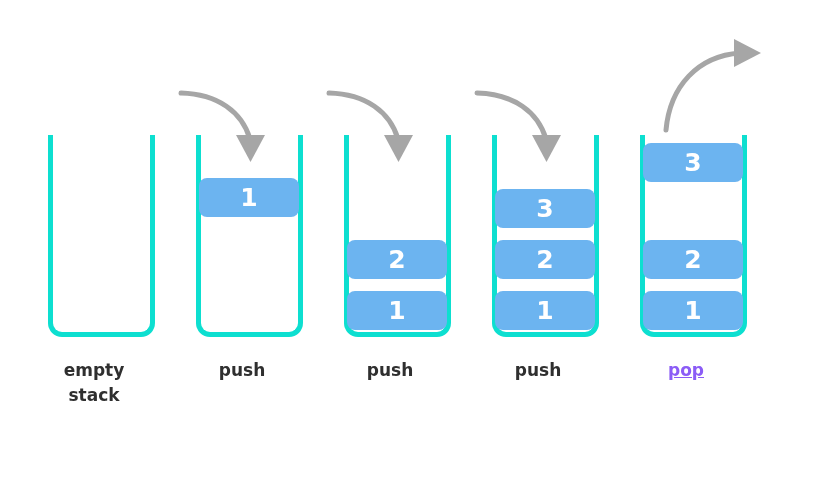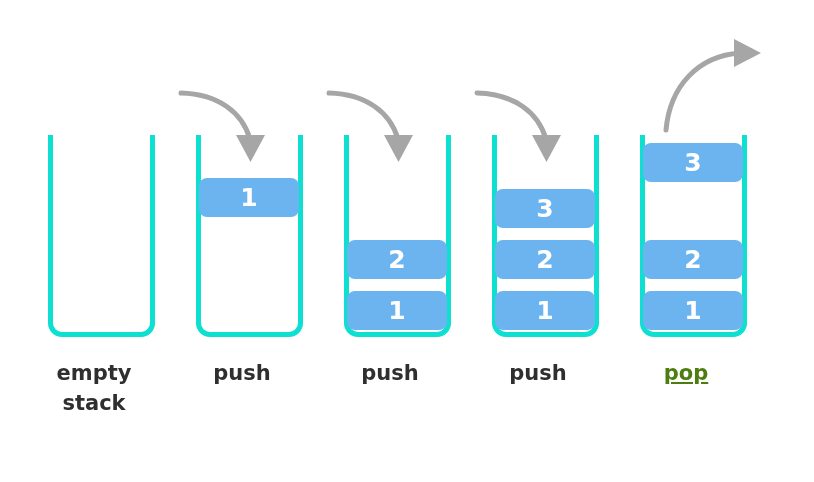--- a/index.html
+++ b/index.html
@@ -63,21 +63,21 @@
     user-select: none;
   }
   
   .caption {
     position: absolute;
     left: 0;
     top: 358px;
     width: 148px;
     text-align: center;
     color: #2f2f2f;
-    font-size: 21px;
+    font-size: 17px;
     font-weight: bold;
     line-height: 1.45;
     font-family: "DejaVu Sans", sans-serif;
     white-space: pre-line;
   }
   
   .arrow-svg {
     position: absolute;
     overflow: visible;
     pointer-events: none;
@@ -151,15 +151,15 @@
       <div class="block" style="top: 240px; background: rgb(108, 180, 240);">
         <span class="block-label" style="color: rgb(255, 255, 255);">2</span>
       </div>
       <div class="block" style="top: 291px; background: rgb(108, 180, 240);">
         <span class="block-label" style="color: rgb(255, 255, 255);">1</span>
       </div>
       <svg class="arrow-svg" width="130" height="110" viewBox="0 0 130 110" style="left: 48px; top: 38px;">
         <path class="arrow-path" d="M 6 92 C 10 48, 38 18, 80 15" stroke="#a6a6a6"></path>
         <polygon class="arrow-head" points="74,1 74,29 101,15" fill="#a6a6a6"></polygon>
       </svg>
-      <div class="caption" style="color: #4d7c0f; text-decoration: underline;">pop</div>
+      <div class="caption" style="color: #8b5cf6; text-decoration: underline;">pop</div>
     </div>
   </div>
 
 </body></html>

